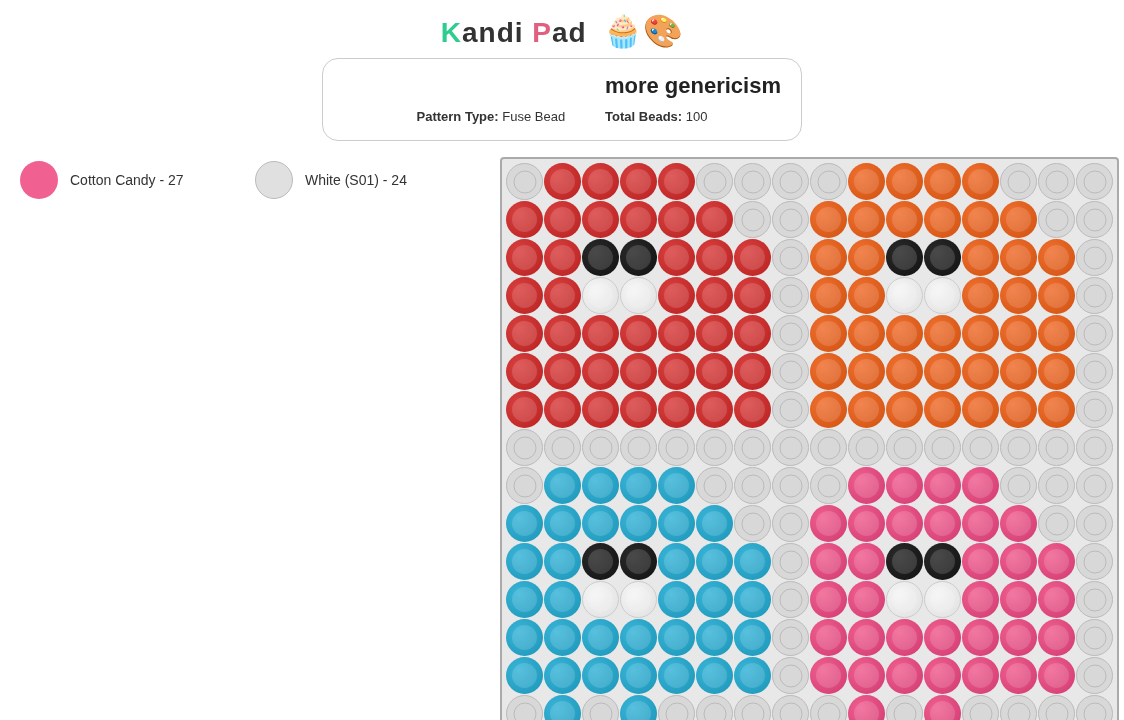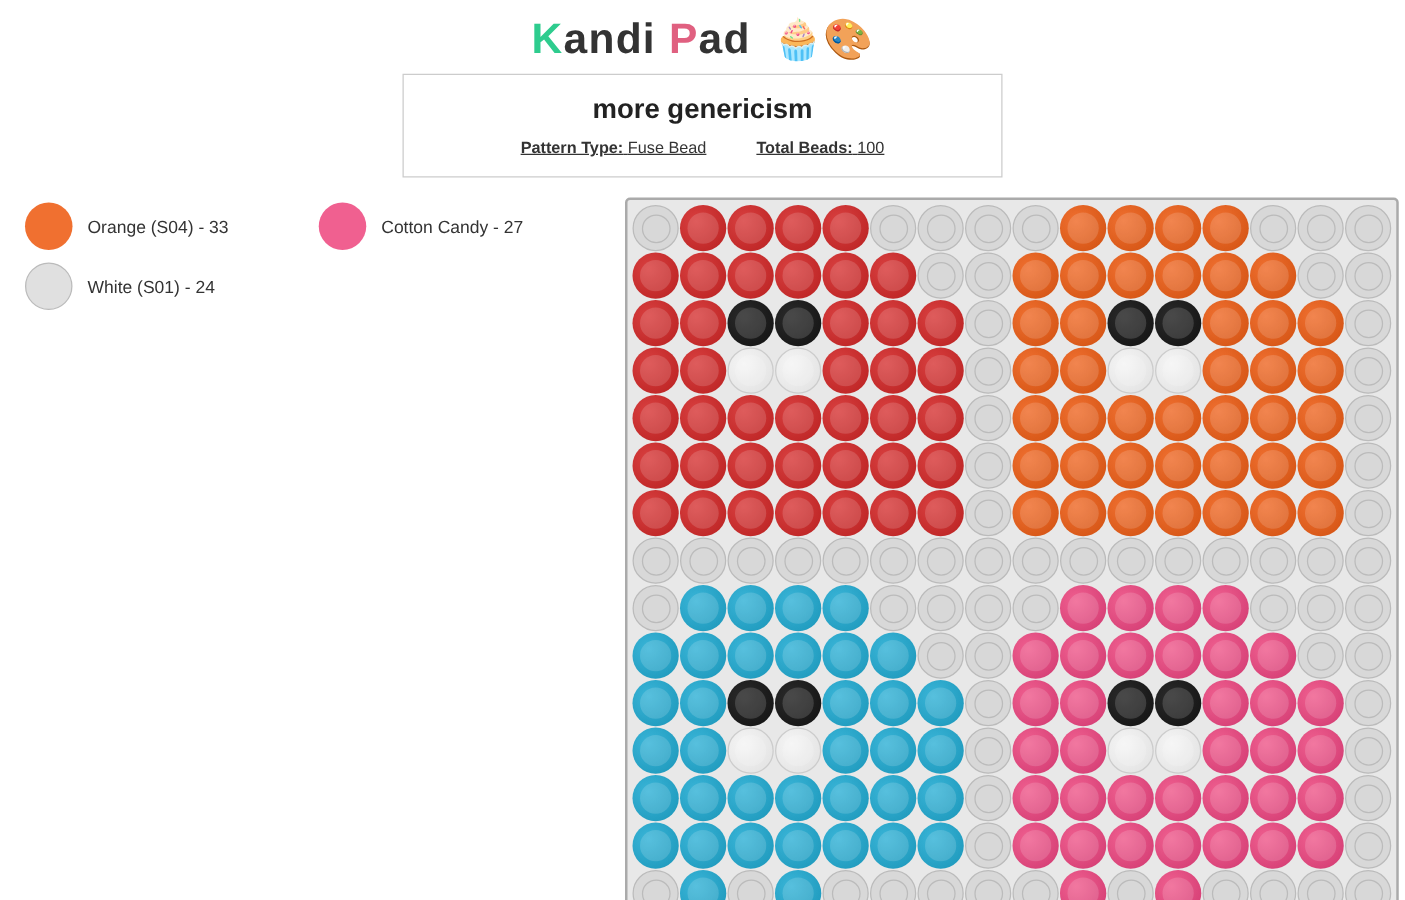--- a/index.html
+++ b/index.html
@@ -24,58 +24,57 @@
 
     
     .header {
       display: flex;
       justify-content: center;
       align-items: center;
       padding: 12px 0 8px 0;
     }
 
     .logo-text {
-      font-size: 34px;
+      font-size: 28px;
       font-weight: 900;
       letter-spacing: 1px;
     }
     .logo-k { color: #2ecc8e; }
     .logo-andi { color: #333; }
     .logo-space { color: #333; }
     .logo-p2 { color: #333; }
     .logo-ad { color: #333; }
 
     .logo-emoji {
       font-size: 32px;
       margin-left: 8px;
     }
 
     
     .info-box {
       border: 1px solid #ccc;
-      border-radius: 0;
+      border-radius: 16px;
       width: 480px;
       margin: 0 auto 16px auto;
       padding: 14px 20px 12px 20px;
-      text-align: center;
+      text-align: right;
     }
     .info-box h1 {
       font-size: 22px;
       font-weight: 800;
       color: #222;
       margin-bottom: 10px;
     }
     .info-row {
       display: flex;
       justify-content: center;
       gap: 40px;
       font-size: 13px;
       color: #333;
       margin-bottom: 4px;
-      text-decoration: underline;
     }
     .info-label { font-weight: 700; }
 
     
     .main-content {
       display: flex;
       flex: 1;
       padding: 0 20px;
       gap: 20px;
     }
@@ -179,24 +178,20 @@
     <div class="info-row">
       <span><span class="info-label">Pattern Type:</span> <span>Fuse Bead</span></span>
       <span><span class="info-label">Total Beads:</span> <span>100</span></span>
     </div>
   </div>
 
   <div class="main-content">
 
     <div class="legend">
       <div class="legend-item">
-        <div class="color-swatch" style="background:#f07030;"></div>
-        <span>Orange (S04) - 33</span>
-      </div>
-      <div class="legend-item">
         <div class="color-swatch" style="background:#f06090;"></div>
         <span>Cotton Candy - 27</span>
       </div>
       <div class="legend-item">
         <div class="color-swatch" style="background:#e0e0e0; border:1px solid #bbb;"></div>
         <span>White (S01) - 24</span>
       </div>
     </div>
 
     <div class="pattern-container">

